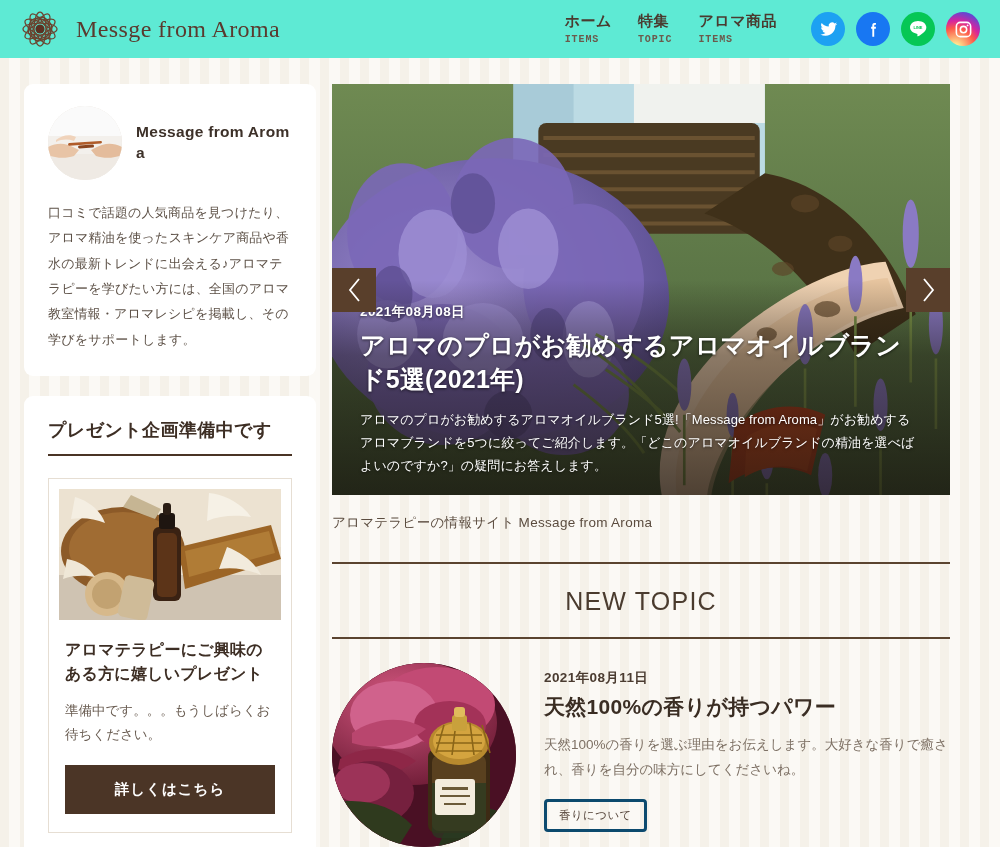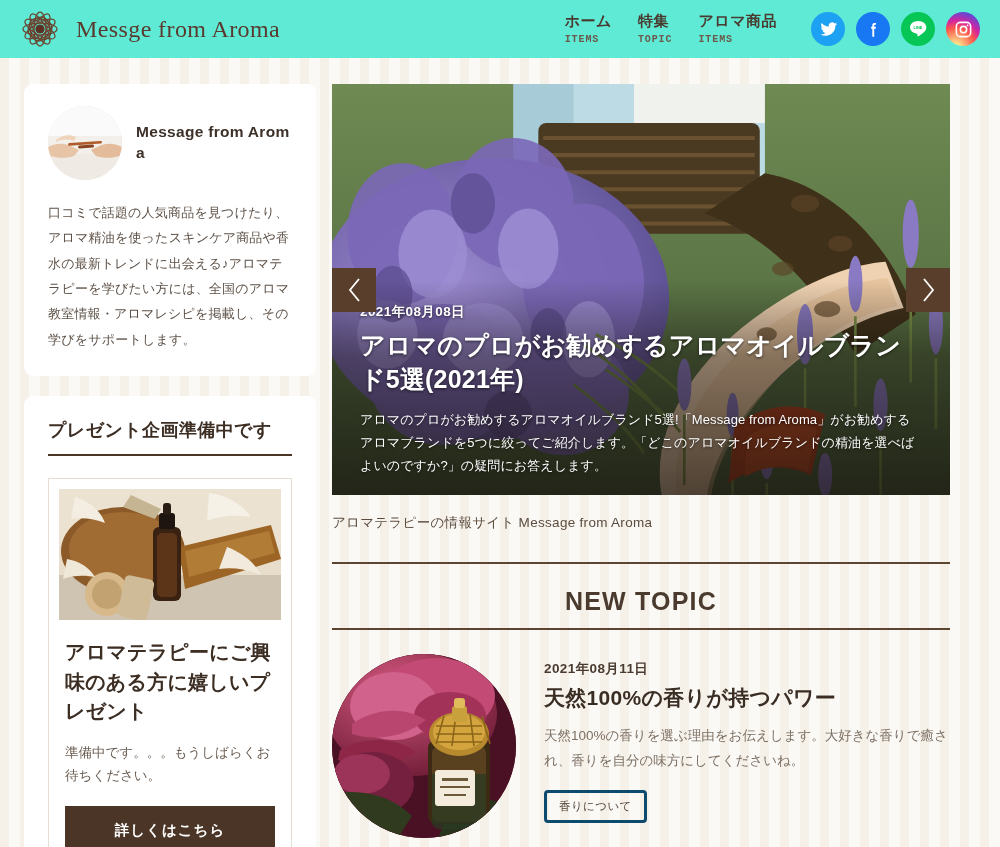--- a/index.html
+++ b/index.html
@@ -196,21 +196,21 @@
     width: 100%;
     height: 131px;
     overflow: hidden;
     background: #d8cbb8;
     margin-bottom: 18px;
   }
 
   .promo-thumb svg { display: block; }
 
   .promo-title {
-    font-size: 20px;
+    font-size: 16px;
     font-weight: bold;
     line-height: 1.48;
     color: #3d2e24;
     letter-spacing: 0.2px;
     margin: 0 6px 14px;
   }
 
   .promo-text {
     font-size: 13.5px;
     line-height: 1.75;
@@ -309,24 +309,24 @@
   .rule {
     border: 0;
     border-top: 2px solid #5b4430;
     margin: 0;
   }
 
   .section-heading {
     text-align: center;
     font-family: "Liberation Sans", sans-serif;
     font-size: 25px;
-    font-weight: bold;
+    font-weight: normal;
     letter-spacing: 1.2px;
     color: #4a3b2e;
-    padding: 23px 0 12px;
+    padding: 23px 0 21px;
   }
 
   .post-row {
     display: flex;
     gap: 28px;
     padding-top: 24px;
     align-items: flex-start;
   }
 
   .post-thumb {

